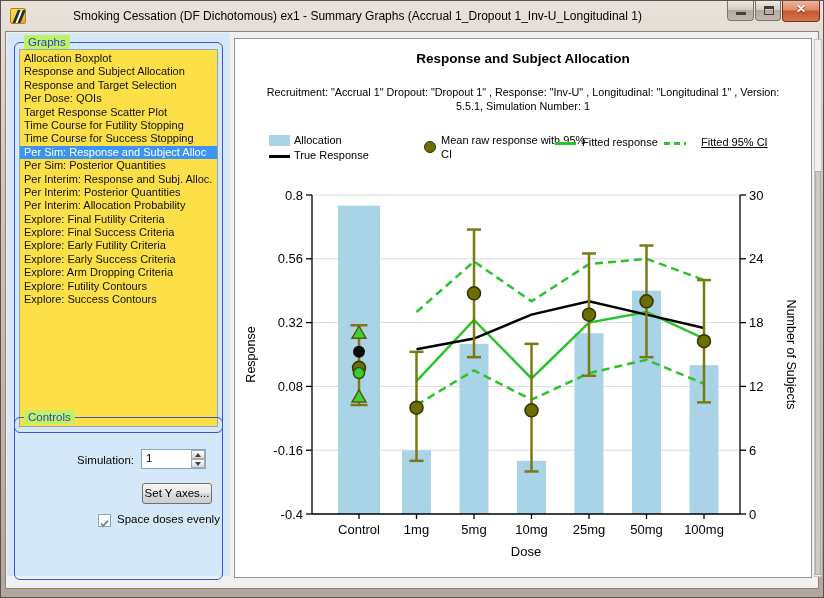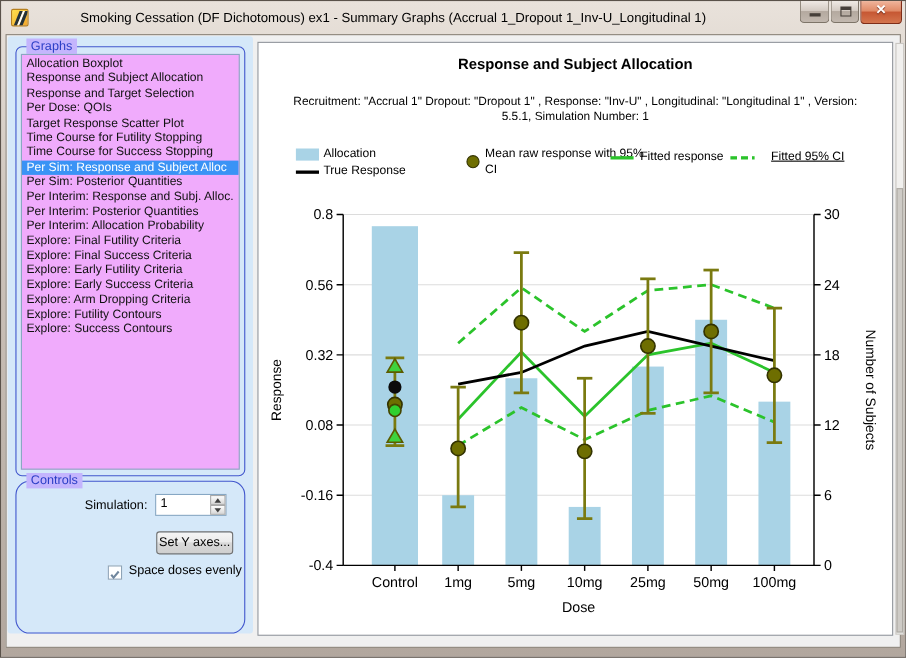--- a/index.html
+++ b/index.html
@@ -21,23 +21,23 @@
   .winbtn.close{left:781px;width:38px;height:21px;border-color:#7e2d18;
     background:linear-gradient(#f0b49b,#e08a67 45%,#c65733 50%,#d4754e);}
   .glyph-min{position:absolute;left:8px;bottom:5px;width:10px;height:3px;background:#463f39;}
   .glyph-max{position:absolute;left:8px;top:5px;width:10px;height:9px;border:1px solid #463f39;border-top:3px solid #463f39;background:transparent;}
   .glyph-close{position:absolute;left:0;right:0;top:1px;text-align:center;color:#fff;font-size:12px;font-weight:bold;text-shadow:0 1px 1px #6b2413;}
   .client{position:absolute;left:4px;right:4px;top:30px;bottom:8px;background:#f0f0f0;border:1px solid #8b8378;}
   
   .left-panel{position:absolute;left:1px;top:1px;width:223px;bottom:12px;background:#d5e8f9;border-radius:3px;}
   .groupbox{position:absolute;border:1px solid #4156cd;border-radius:6px;}
   .gb-graphs{left:7px;top:9px;width:209px;height:391px;}
-  .gb-controls{left:7px;top:404px;width:209px;height:139px;border-radius:13px;}
-  .gb-label{position:absolute;top:-8px;left:9px;background:#c4b5fd;padding:0 4px;color:#2a3ec6;font-size:11.5px;line-height:14px;}
-  .listbox{position:absolute;left:12px;top:16px;width:199px;height:378px;background:#f0abfc;border:1px solid #8aa8c2;overflow:hidden;padding-top:2px;}
+  .gb-controls{left:7px;top:384px;width:209px;height:163px;}
+  .gb-label{position:absolute;top:-8px;left:9px;background:#bef264;padding:0 4px;color:#2a3ec6;font-size:11.5px;line-height:14px;}
+  .listbox{position:absolute;left:12px;top:16px;width:199px;height:378px;background:#fde047;border:1px solid #8aa8c2;overflow:hidden;padding-top:2px;}
   .li{height:13.4px;line-height:13.4px;padding-left:4px;font-size:11px;color:#111;white-space:nowrap;cursor:default;}
   .li.sel{background:#3a93f5;color:#fff;}
   .lbl-sim{position:absolute;left:0;top:421px;width:127px;text-align:right;font-size:11.5px;color:#000;}
   .spin{position:absolute;left:134px;top:416px;width:65px;height:20px;background:#fff;border:1px solid #86a7c4;}
   .spin-val{position:absolute;left:4px;top:2px;font-size:11.5px;}
   .spin-btns{position:absolute;right:0;top:0;width:14px;height:18px;}
   .spin-b{position:absolute;left:0;width:14px;height:9px;background:linear-gradient(#fdfdfd,#d8d8d8);border:1px solid #a9a9a9;}
   .spin-b.up{top:0;}
   .spin-b.dn{top:9px;}
   .tri-up{width:0;height:0;border-left:3px solid transparent;border-right:3px solid transparent;border-bottom:4px solid #3f3f3f;margin:2px auto 0;}

